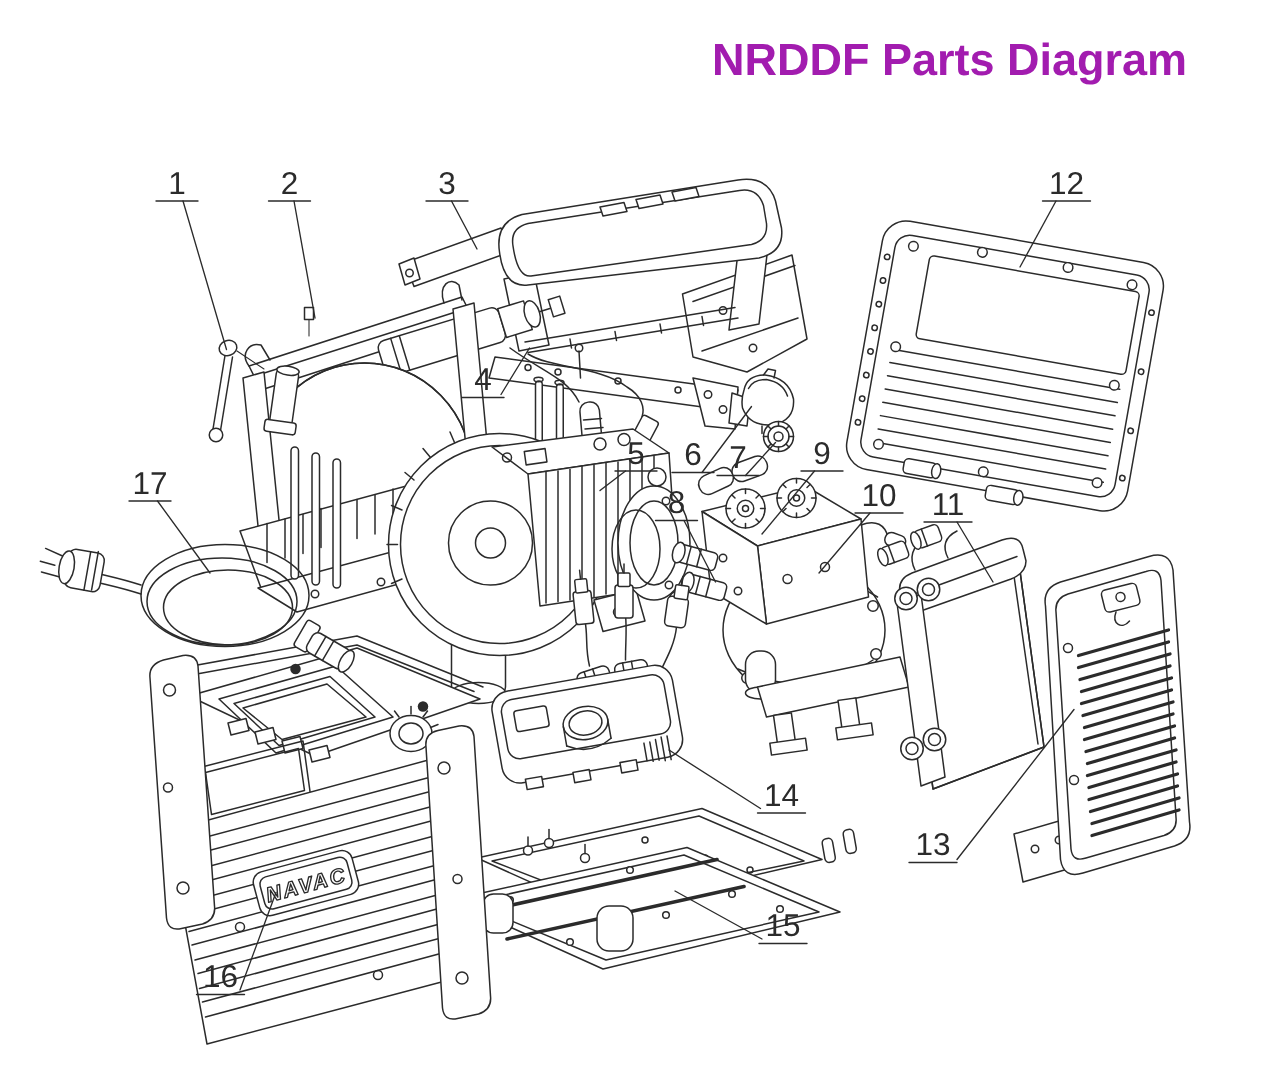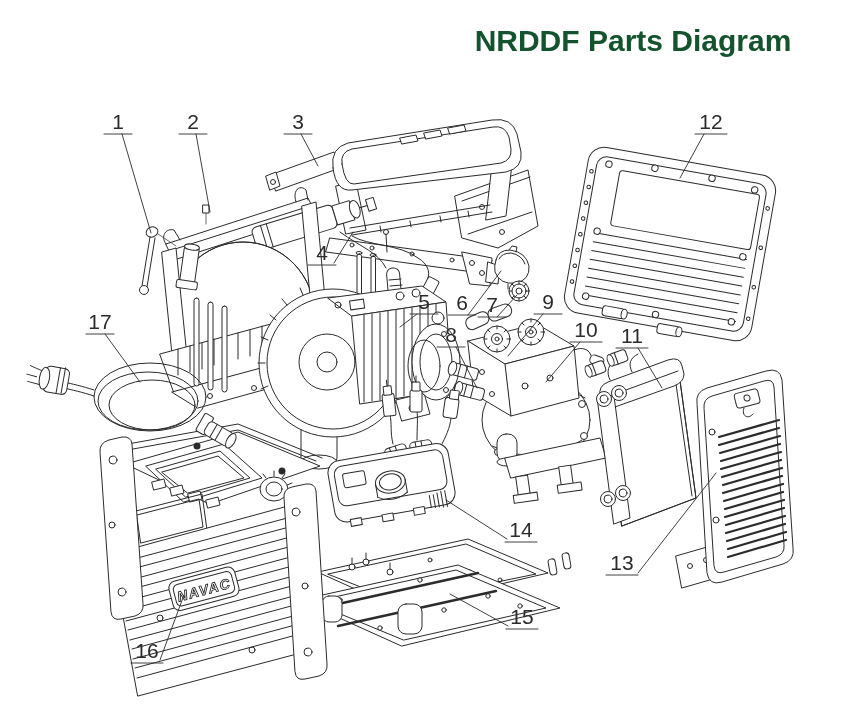--- a/index.html
+++ b/index.html
@@ -1,19 +1,19 @@
 <!DOCTYPE html>
 <html><head>
 <meta charset="utf-8">
 <style>
   html,body{margin:0;padding:0;background:#fff;}
   .canvas{position:relative;width:858px;height:714px;background:#fff;overflow:hidden;
           font-family:"Liberation Sans",sans-serif;}
   .title{position:absolute;left:450px;top:24px;width:366px;text-align:center;
-         font-size:30px;font-weight:bold;color:#14532d;letter-spacing:0px;}
+         font-size:30px;font-weight:bold;color:#a21caf;letter-spacing:0px;}
   svg.art{position:absolute;left:0;top:0;}
   .art *{fill:none;stroke:#2b2b2b;stroke-width:1;stroke-linecap:round;stroke-linejoin:round;}
   .art .wf{fill:#ffffff;}
   .art .dk{fill:#2b2b2b;stroke:none;}
   .art .thin{stroke-width:0.7;}
   .art .ldr{stroke-width:0.9;}
   .art .vent{stroke-width:2.2;}
   .art .rail{stroke-width:2.4;}
   .art text.num{font-family:"Liberation Sans",sans-serif;font-size:21px;font-weight:400;
                 fill:#2b2b2b;stroke:none;}

